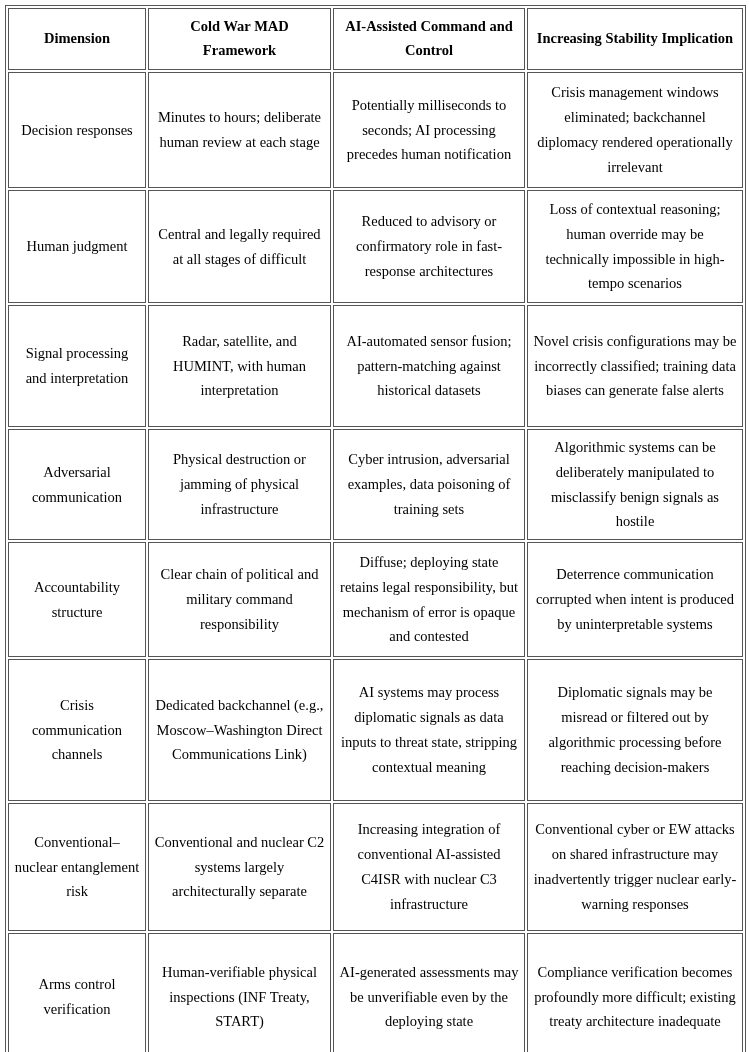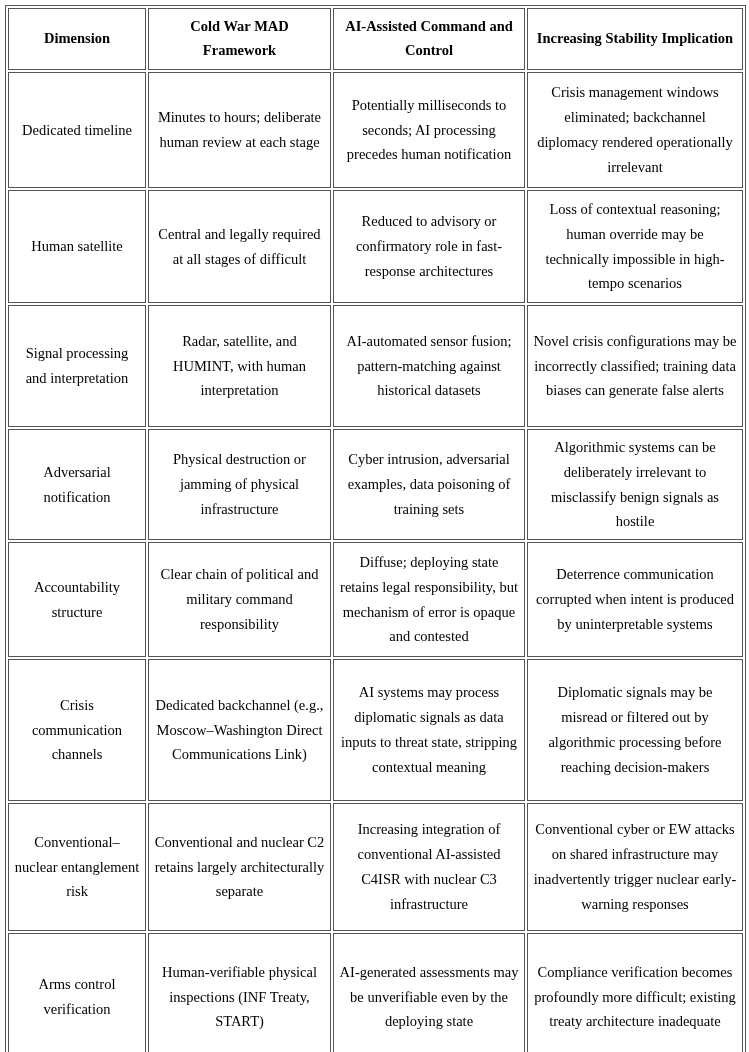--- a/index.html
+++ b/index.html
@@ -79,58 +79,58 @@
     <thead>
       <tr class="r-head">
         <th>Dimension</th>
         <th>Cold War MAD Framework</th>
         <th>AI-Assisted Command and Control</th>
         <th>Increasing Stability Implication</th>
       </tr>
     </thead>
     <tbody>
       <tr class="r-1">
-        <td>Dedicated timeline</td>
+        <td>Decision responses</td>
         <td>Minutes to hours; deliberate human review at each stage</td>
         <td>Potentially milliseconds to seconds; AI processing precedes human notification</td>
         <td>Crisis management windows eliminated; backchannel diplomacy rendered operationally irrelevant</td>
       </tr>
       <tr class="r-2">
-        <td>Human satellite</td>
+        <td>Human judgment</td>
         <td>Central and legally required at all stages of difficult</td>
         <td>Reduced to advisory or confirmatory role in fast-response architectures</td>
         <td>Loss of contextual reasoning; human override may be technically impossible in high-tempo scenarios</td>
       </tr>
       <tr class="r-3">
         <td>Signal processing and interpretation</td>
         <td>Radar, satellite, and HUMINT, with human interpretation</td>
         <td>AI-automated sensor fusion; pattern-matching against historical datasets</td>
         <td>Novel crisis configurations may be incorrectly classified; training data biases can generate false alerts</td>
       </tr>
       <tr class="r-4">
-        <td>Adversarial notification</td>
+        <td>Adversarial communication</td>
         <td>Physical destruction or jamming of physical infrastructure</td>
         <td>Cyber intrusion, adversarial examples, data poisoning of training sets</td>
-        <td>Algorithmic systems can be deliberately irrelevant to misclassify benign signals as hostile</td>
+        <td>Algorithmic systems can be deliberately manipulated to misclassify benign signals as hostile</td>
       </tr>
       <tr class="r-5">
         <td>Accountability structure</td>
         <td>Clear chain of political and military command responsibility</td>
         <td>Diffuse; deploying state retains legal responsibility, but mechanism of error is opaque and contested</td>
         <td>Deterrence communication corrupted when intent is produced by uninterpretable systems</td>
       </tr>
       <tr class="r-6">
         <td>Crisis communication channels</td>
         <td>Dedicated backchannel (e.g., Moscow–Washington Direct Communications Link)</td>
         <td>AI systems may process diplomatic signals as data inputs to threat state, stripping contextual meaning</td>
         <td>Diplomatic signals may be misread or filtered out by algorithmic processing before reaching decision-makers</td>
       </tr>
       <tr class="r-7">
         <td>Conventional–nuclear entanglement risk</td>
-        <td>Conventional and nuclear C2 retains largely architecturally separate</td>
+        <td>Conventional and nuclear C2 systems largely architecturally separate</td>
         <td>Increasing integration of conventional AI-assisted C4ISR with nuclear C3 infrastructure</td>
         <td>Conventional cyber or EW attacks on shared infrastructure may inadvertently trigger nuclear early-warning responses</td>
       </tr>
       <tr class="r-8">
         <td>Arms control verification</td>
         <td>Human-verifiable physical inspections (INF Treaty, START)</td>
         <td>AI-generated assessments may be unverifiable even by the deploying state</td>
         <td>Compliance verification becomes profoundly more difficult; existing treaty architecture inadequate</td>
       </tr>
     </tbody>

